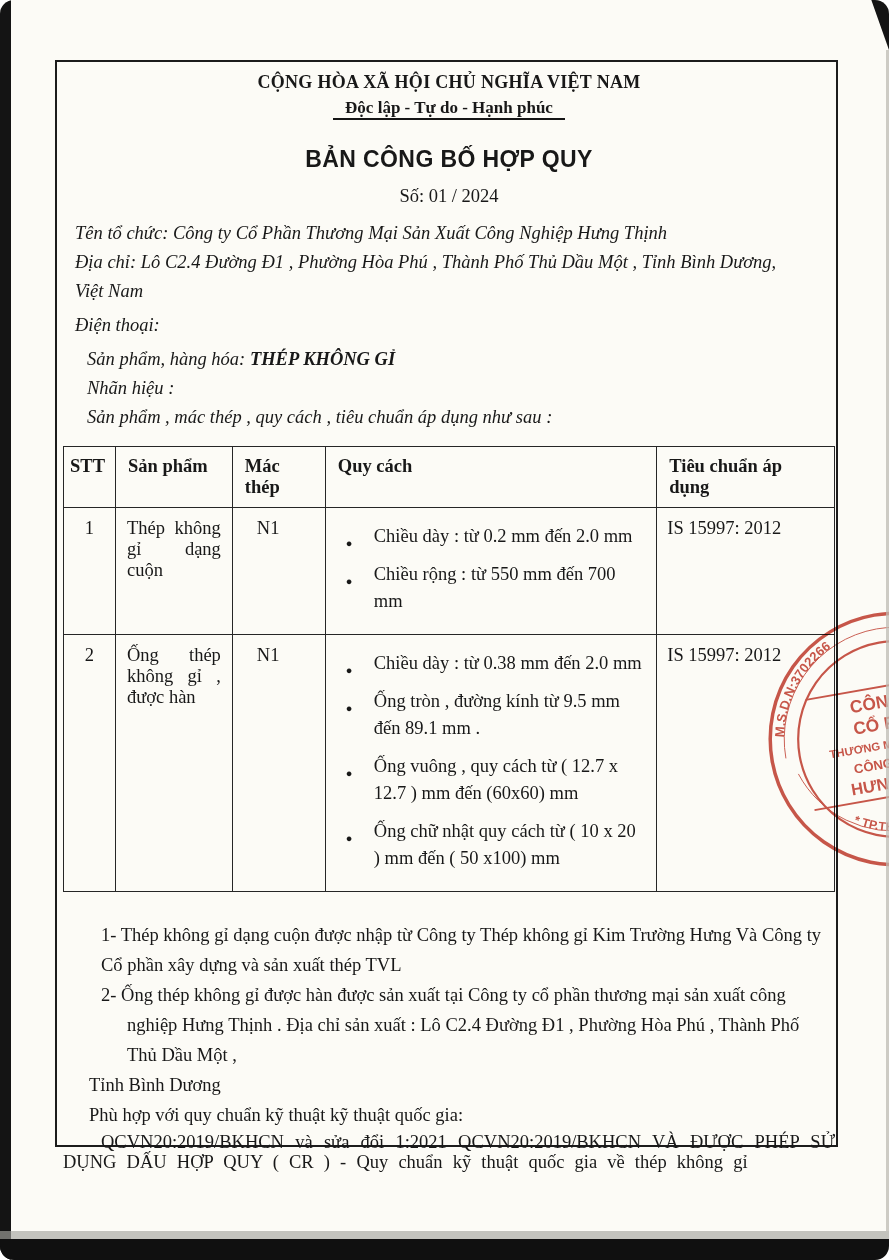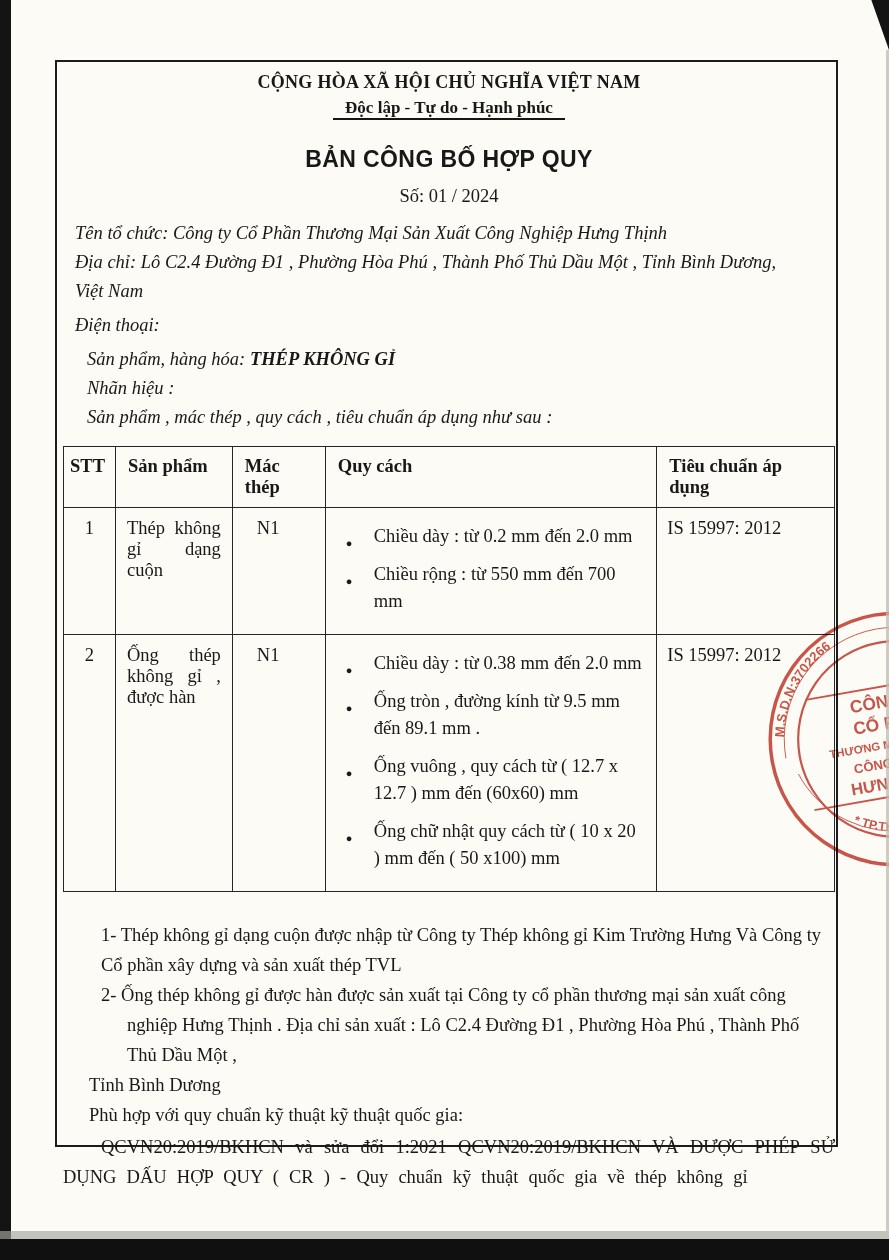--- a/index.html
+++ b/index.html
@@ -1,20 +1,20 @@
 <!DOCTYPE html>
 <html><head>
 <meta charset="utf-8">
 <style>
   * { margin:0; padding:0; box-sizing:border-box; }
   html,body { background:#ffffff; }
   .page {
     position:relative; width:889px; height:1260px;
     background:#fcfbf6; overflow:hidden;
-    font-family:"Liberation Serif", serif; color:#181818;
+    font-family:"Liberation Serif", serif; color:#181818;border-radius:14px;
   }
   
   .frame {
     position:absolute; left:55px; top:60px; width:783px; height:1087px;
     border:2px solid #1c1c1c; pointer-events:none;
   }
   .content { position:absolute; left:57px; top:62px; width:779px; padding:0 1px 0 6px; }
 
   .vn-header { text-align:center; font-weight:bold; font-size:18px; margin-top:10px; letter-spacing:.3px; }
   .vn-motto  { text-align:center; font-weight:bold; font-size:17px; margin-top:5px; }
@@ -43,21 +43,21 @@
   .td-qc ul { list-style:none; }
   .td-qc li { position:relative; padding-left:48px; margin:7px 0 11px 0; line-height:27px; max-width:322px; }
   .td-qc li::before { content:"●"; position:absolute; left:20px; top:7px; font-size:11px; }
 
   .notes { margin-top:28px; font-size:18.5px; line-height:30px; padding-left:12px; padding-right:2px; }
   .notes p { margin:0; }
   .note1 { padding-left:26px; }
   .note2 { padding-left:52px; text-indent:-26px; }
   .plain { padding-left:14px; }
   .final {
-    margin-top:2px; font-size:18.5px; line-height:30px;
+    margin-top:2px; font-size:18.5px; line-height:20px;
     text-align:justify; text-indent:38px; word-spacing:5.5px;
   }
 
   
   .stamp {
     position:absolute; left:765px; top:608px; width:262px; height:262px;
     opacity:.85; z-index:6; pointer-events:none; mix-blend-mode:multiply;
   }
   .stamp text, .stamp textPath { font-family:"Liberation Sans", sans-serif; font-weight:bold; }
 

